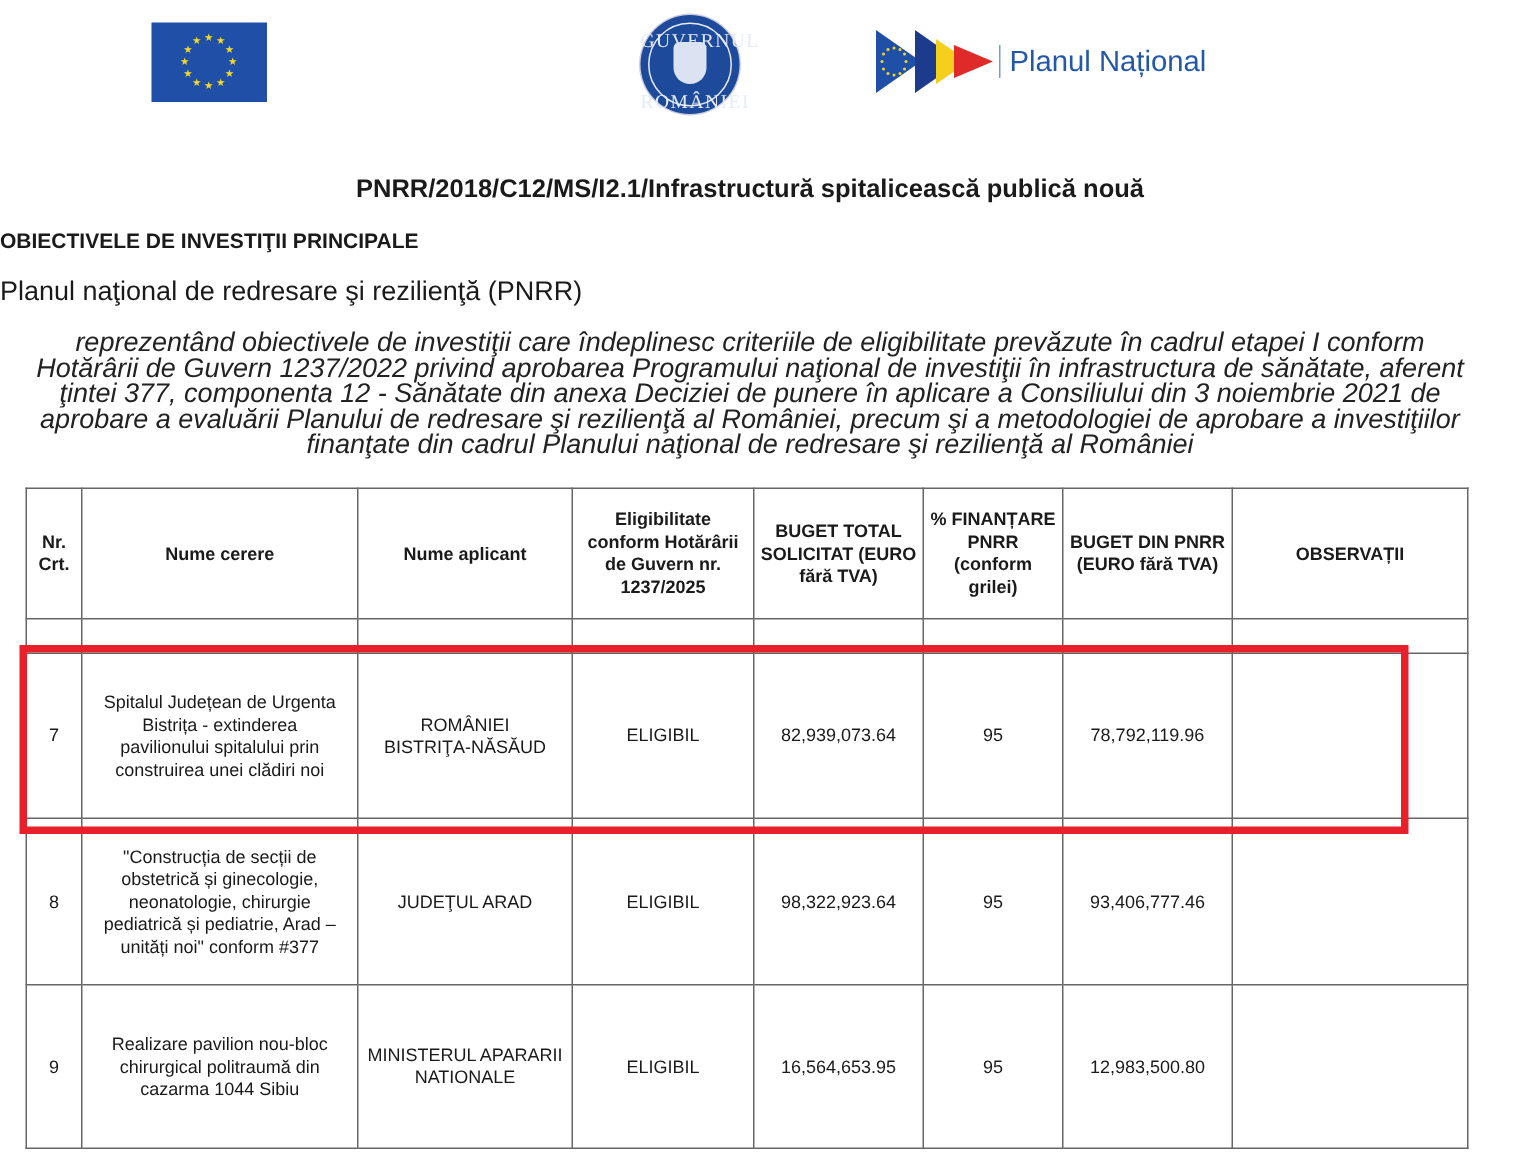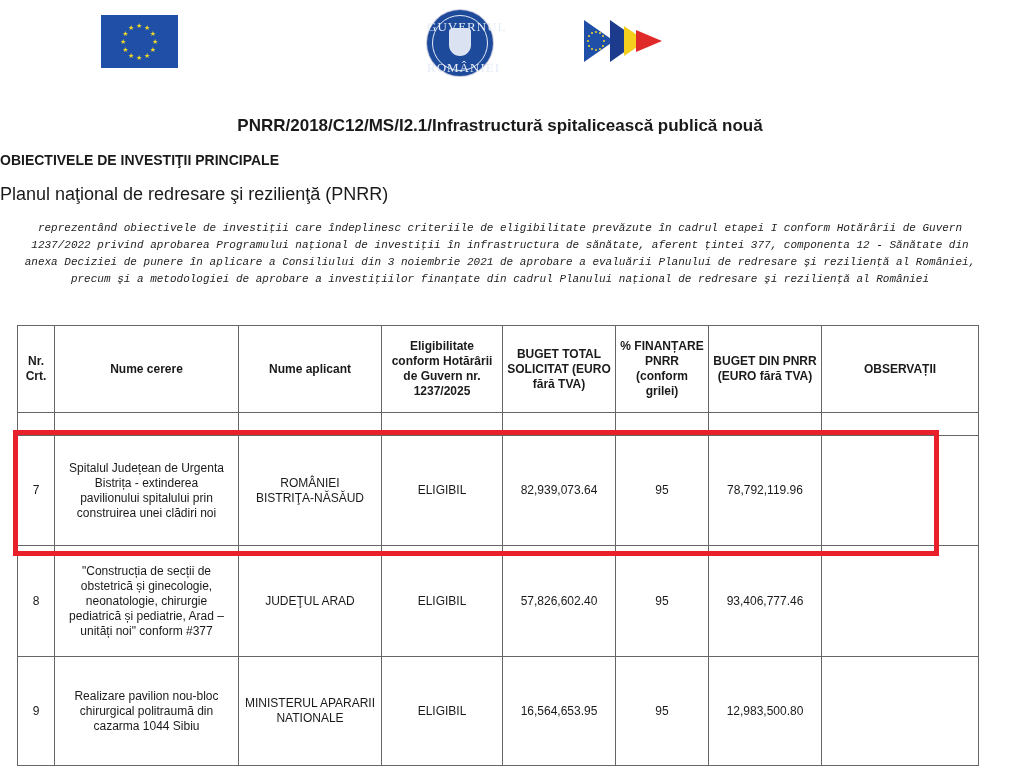--- a/index.html
+++ b/index.html
@@ -24,21 +24,21 @@
 
     .logo-pnrr { position: absolute; left: 584px; top: 18px; display: flex; align-items: center; }
     .pnrr-mark { position: relative; width: 78px; height: 46px; }
     .pnrr-text { border-left: 1.5px solid #7a9bd0; padding-left: 6px; margin-left: 4px; }
     .pnrr-text div { color: #2357a8; font-size: 19.5px; line-height: 22px; }
 
     .title1 { position: absolute; top: 116px; left: 0; width: 1000px; text-align: center; font-weight: bold; font-size: 17px; }
     .title2 { position: absolute; top: 152px; left: 0; width: 1000px; font-weight: bold; font-size: 14px; }
     .title3 { position: absolute; top: 184px; left: 0; width: 1000px; text-align: left; font-weight: normal; font-size: 18px; }
     .intro { position: absolute; top: 220px; left: 20px; width: 960px; text-align: center; font-style: italic;
-      font-size: 11px; line-height: 17px; color: #222; font-family: Liberation Mono, monospace; }
+      font-size: 18px; line-height: 17px; color: #222; }
 
     table.grid { position: absolute; left: 17px; top: 325px; border-collapse: collapse; table-layout: fixed; }
     table.grid th, table.grid td { border: 1px solid #666; text-align: center; vertical-align: middle;
       font-size: 12px; line-height: 15px; padding: 0 4px; color: #1a1a1a; }
     table.grid th { font-weight: bold; }
     .r-head { height: 87px; }
     .r-spacer { height: 23px; }
     .r-7 { height: 110px; }
     .r-8 { height: 111px; }
     .r-9 { height: 109px; }
@@ -88,20 +88,21 @@
         <circle cx="16" cy="31" r="1"></circle>
       <circle cx="12" cy="32" r="1"></circle>
         <circle cx="8" cy="31" r="1"></circle>
         <circle cx="5" cy="28" r="1"></circle>
       <circle cx="4" cy="23" r="1"></circle>
         <circle cx="5" cy="18" r="1"></circle>
         <circle cx="8" cy="15" r="1"></circle>
     </g>
   </svg>
   <div class="pnrr-text">
+    <div>Planul Național</div>
   </div>
 </div>
 
 <div class="title1">PNRR/2018/C12/MS/I2.1/Infrastructură spitalicească publică nouă</div>
 <div class="title2">OBIECTIVELE DE INVESTIŢII PRINCIPALE</div>
 <div class="title3">Planul naţional de redresare şi rezilienţă (PNRR)</div>
 <div class="intro">reprezentând obiectivele de investiţii care îndeplinesc criteriile de eligibilitate prevăzute în cadrul etapei I conform Hotărârii de Guvern 1237/2022 privind aprobarea Programului naţional de investiţii în infrastructura de sănătate, aferent ţintei 377, componenta 12 - Sănătate din anexa Deciziei de punere în aplicare a Consiliului din 3 noiembrie 2021 de aprobare a evaluării Planului de redresare şi rezilienţă al României, precum şi a metodologiei de aprobare a investiţiilor finanţate din cadrul Planului naţional de redresare şi rezilienţă al României</div>
 
 <table class="grid">
   <colgroup>
@@ -145,21 +146,21 @@
       <td>82,939,073.64</td>
       <td>95</td>
       <td>78,792,119.96</td>
       <td></td>
     </tr>
     <tr class="r-8">
       <td>8</td>
       <td style="padding:0 10px">"Construcția de secții de obstetrică și ginecologie, neonatologie, chirurgie pediatrică și pediatrie, Arad – unități noi" conform #377</td>
       <td>JUDEŢUL ARAD</td>
       <td>ELIGIBIL</td>
-      <td>57,826,602.40</td>
+      <td>98,322,923.64</td>
       <td>95</td>
       <td>93,406,777.46</td>
       <td></td>
     </tr>
     <tr class="r-9">
       <td>9</td>
       <td style="padding:0 14px">Realizare pavilion nou-bloc chirurgical politraumă din cazarma 1044 Sibiu</td>
       <td>MINISTERUL APARARII NATIONALE</td>
       <td>ELIGIBIL</td>
       <td>16,564,653.95</td>

